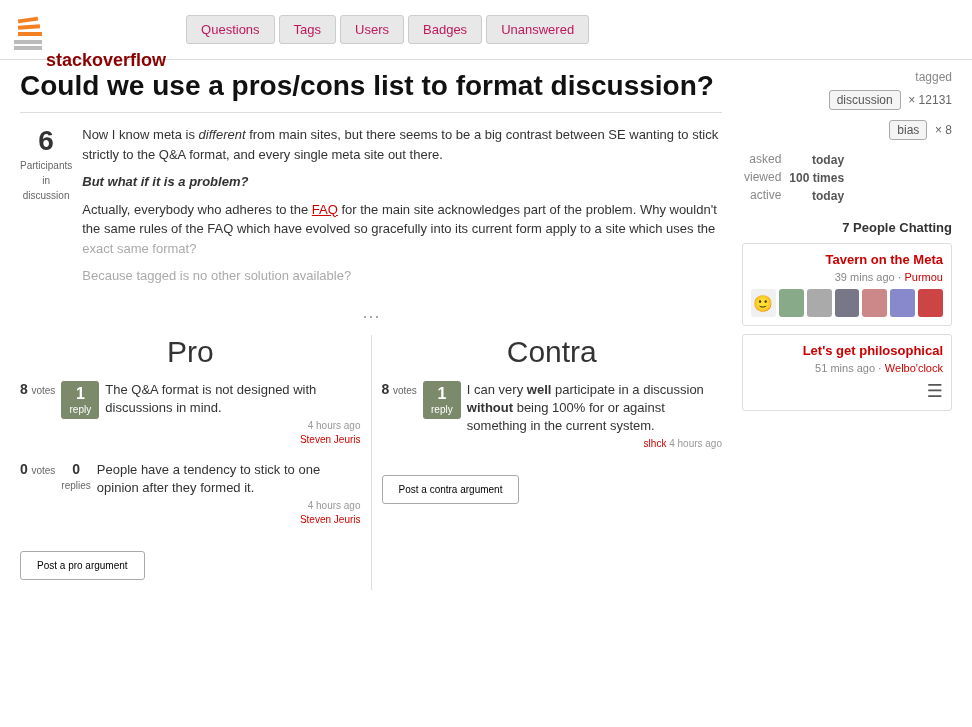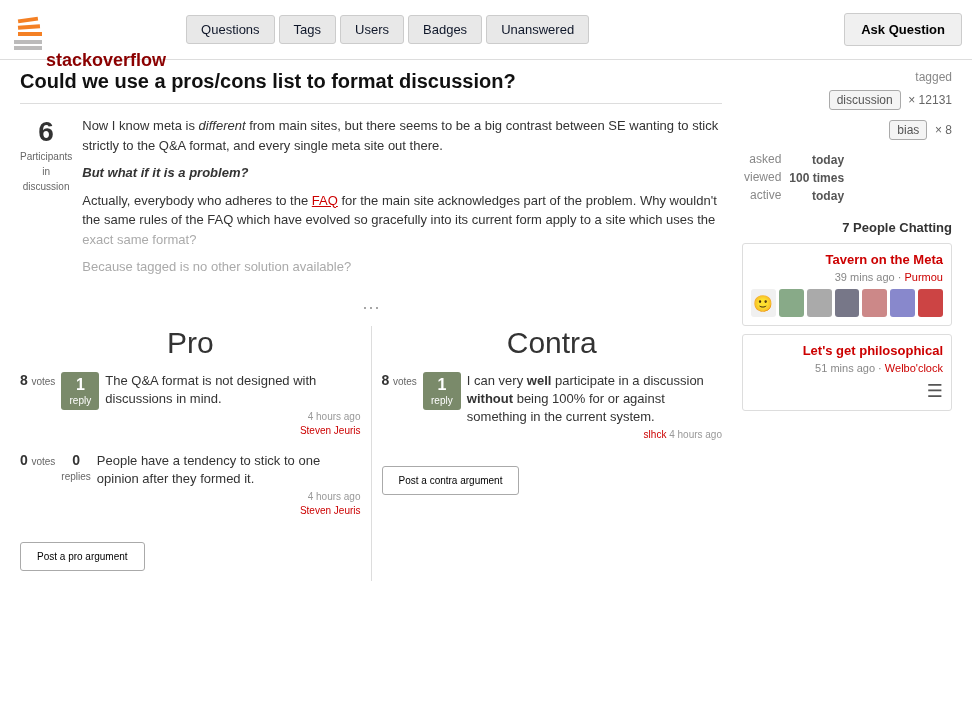--- a/index.html
+++ b/index.html
@@ -6,30 +6,30 @@
     body { font-family: Arial, Helvetica, sans-serif; font-size: 13px; color: #333; background: #fff; }
 
     
     #header { background: #fff; border-bottom: 1px solid #ddd; padding: 0 10px; display: flex; align-items: center; height: 60px; }
     #logo { display: flex; align-items: center; margin-right: 20px; }
     #logo-text { display: flex; flex-direction: column; gap: 48px; }
     #logo-meta { color: #8b0000; font-size: 14px; font-style: italic; font-weight: bold; line-height: 1; }
     #logo-stackoverflow { color: #333; font-size: 18px; font-weight: bold; line-height: 1.2; }
     #logo-stackoverflow span { color: #8b0000; }
     nav { display: flex; gap: 4px; }
-    .nav-btn { padding: 6px 14px; background: #e8e8e8; border: 1px solid #ccc; border-radius: 3px; cursor: pointer; font-size: 13px; color: #0f172a; text-decoration: none; display: inline-block; }
+    .nav-btn { padding: 6px 14px; background: #e8e8e8; border: 1px solid #ccc; border-radius: 3px; cursor: pointer; font-size: 13px; color: #be185d; text-decoration: none; display: inline-block; }
     .ask-btn { margin-left: auto; padding: 8px 16px; background: #f0f0f0; border: 1px solid #ccc; border-radius: 3px; cursor: pointer; font-size: 13px; font-weight: bold; }
 
     
     #main { padding: 10px 20px; display: flex; gap: 20px; }
     #content { flex: 1; }
     #sidebar { width: 210px; flex-shrink: 0; text-align: right; }
 
     
-    .question-title { font-size: 20px; font-weight: bold; color: #111; padding-bottom: 10px; border-bottom: 1px solid #ddd; margin-bottom: 12px; }
+    .question-title { font-size: 28px; font-weight: bold; color: #111; padding-bottom: 10px; border-bottom: 1px solid #ddd; margin-bottom: 12px; }
 
     
     .question-area { display: flex; gap: 10px; margin-bottom: 12px; }
     .vote-count-area { text-align: center; min-width: 35px; }
     .vote-number { font-size: 28px; font-weight: bold; color: #333; display: block; }
     .vote-label { font-size: 10px; color: #666; line-height: 1.2; }
     .question-text { flex: 1; font-size: 13px; line-height: 1.5; color: #333; }
     .question-text p { margin-bottom: 8px; }
     .question-text em { font-style: italic; }
     .question-text strong { font-weight: bold; font-style: italic; }
@@ -100,21 +100,20 @@
       </span>
     </div>
   </div>
   <nav>
     <a class="nav-btn">Questions</a>
     <a class="nav-btn">Tags</a>
     <a class="nav-btn">Users</a>
     <a class="nav-btn">Badges</a>
     <a class="nav-btn">Unanswered</a>
   </nav>
-  <button class="ask-btn">Ask Question</button>
 </div>
 
 <div id="main">
   <div id="content">
 
     <h1 class="question-title">Could we use a pros/cons list to format discussion?</h1>
 
     <div class="question-area">
       <div class="vote-count-area">
         <span class="vote-number">6</span>

